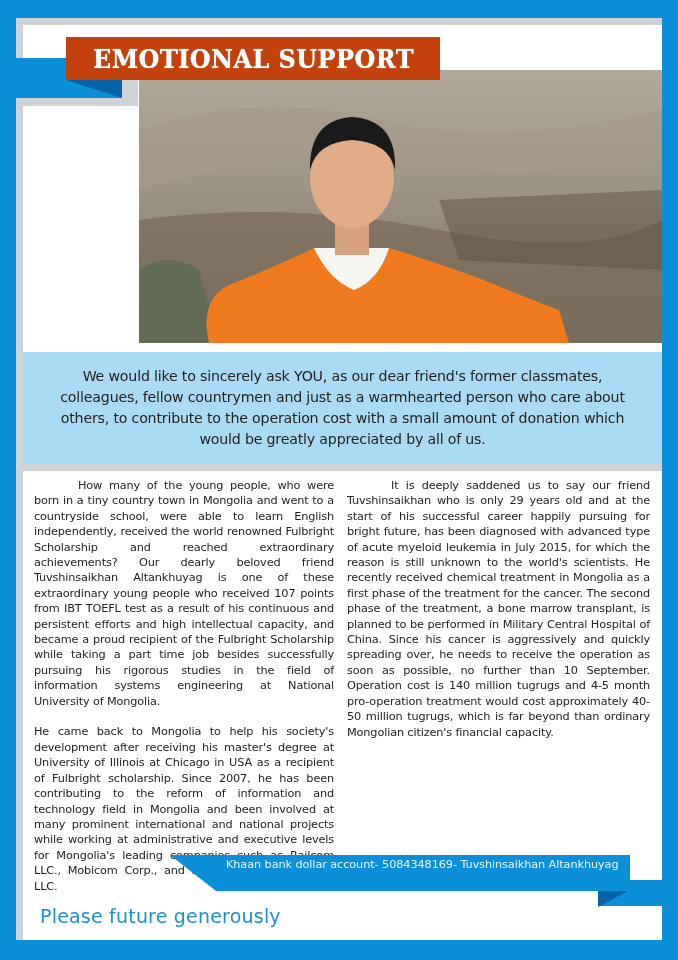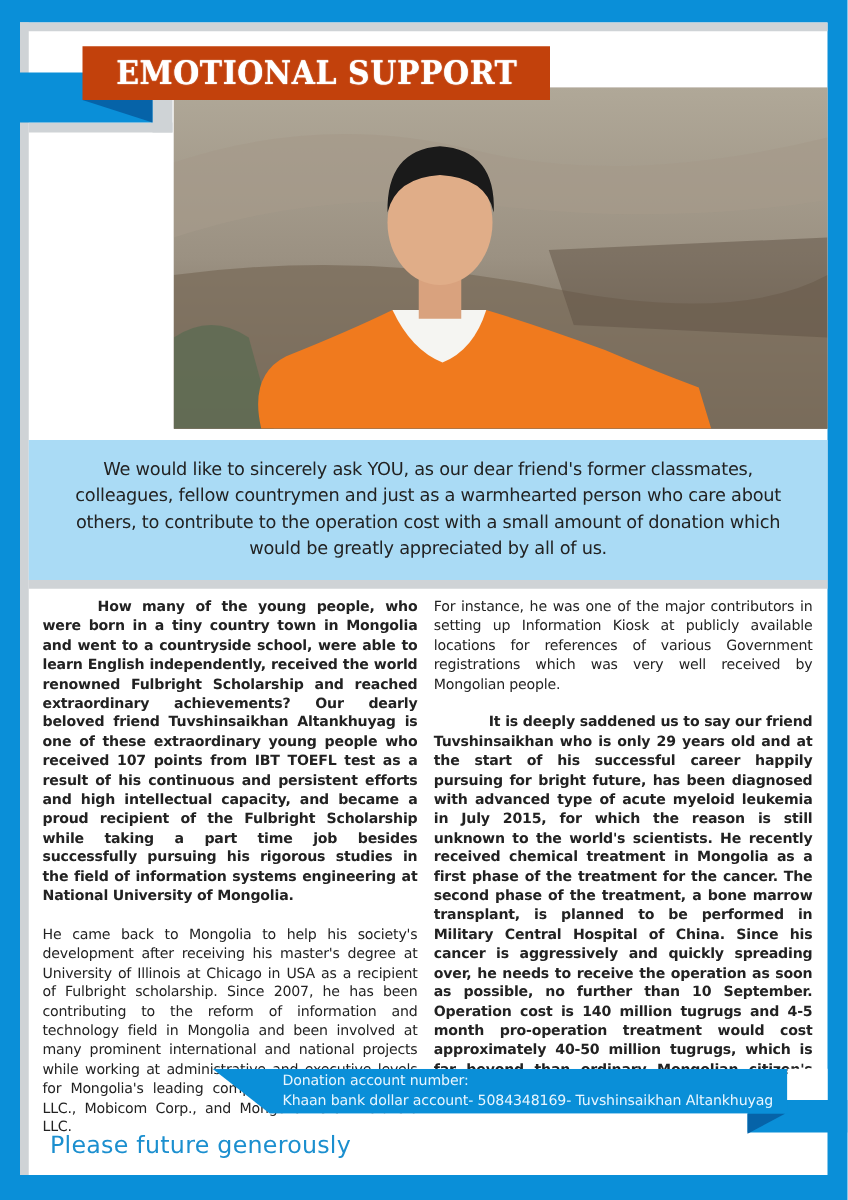--- a/index.html
+++ b/index.html
@@ -102,21 +102,21 @@
       top: 478px;
       font-size: 11.3px;
       line-height: 15.4px;
       color: #222;
       text-align: justify;
       letter-spacing: -0.15px;
     }
     .col-left { left: 34px; width: 300px; }
     .col-right { left: 347px; width: 303px; }
     .col p { margin-bottom: 15.4px; }
-    .col p.indent { text-indent: 44px; font-weight: bold; }
+    .col p.indent { text-indent: 44px; }
     
     .donation {
       position: absolute;
       left: 170px; top: 855px;
       width: 460px; height: 36px;
       background: #0a8fd8;
       clip-path: polygon(0 0, 100% 0, 100% 100%, 10% 100%);
       z-index: 2;
     }
     .donation-text {
@@ -197,26 +197,24 @@
   <p>We would like to sincerely ask YOU, as our dear friend's former classmates, colleagues, fellow countrymen and just as a warmhearted person who care about others, to contribute to the operation cost with a small amount of donation which would be greatly appreciated by all of us.</p>
 </div>
 <div class="appeal-shadow"></div>
 
 <div class="col col-left">
   <p class="indent">How many of the young people, who were born in a tiny country town in Mongolia and went to a countryside school, were able to learn English independently, received the world renowned Fulbright Scholarship and reached extraordinary achievements? Our dearly beloved friend Tuvshinsaikhan Altankhuyag is one of these extraordinary young people who received 107 points from IBT TOEFL test as a result of his continuous and persistent efforts and high intellectual capacity, and became a proud recipient of the Fulbright Scholarship while taking a part time job besides successfully pursuing his rigorous studies in the field of information systems engineering at National University of Mongolia.</p>
   <p>He came back to Mongolia to help his society's development after receiving his master's degree at University of Illinois at Chicago in USA as a recipient of Fulbright scholarship. Since 2007, he has been contributing to the reform of information and technology field in Mongolia and been involved at many prominent international and national projects while working at administrative and executive levels for Mongolia's leading companies such as Railcom LLC., Mobicom Corp., and Mongolian Star Melchers LLC.</p>
 </div>
 
 <div class="col col-right">
-  <p>For instance, he was one of the major contributors in setting up Information Kiosk at publicly available locations for references of various Government registrations which was very well received by Mongolian people.</p>
   <p class="indent">It is deeply saddened us to say our friend Tuvshinsaikhan who is only 29 years old and at the start of his successful career happily pursuing for bright future, has been diagnosed with advanced type of acute myeloid leukemia in July 2015, for which the reason is still unknown to the world's scientists. He recently received chemical treatment in Mongolia as a first phase of the treatment for the cancer. The second phase of the treatment, a bone marrow transplant, is planned to be performed in Military Central Hospital of China. Since his cancer is aggressively and quickly spreading over, he needs to receive the operation as soon as possible, no further than 10 September. Operation cost is 140 million tugrugs and 4-5 month pro-operation treatment would cost approximately 40-50 million tugrugs, which is far beyond than ordinary Mongolian citizen's financial capacity.</p>
 </div>
 
 <div class="right-tab-white"></div>
 <div class="right-tab"></div>
 <div class="donation"></div>
 <div class="right-tab-fold"></div>
 <div class="donation-text">
-  <div>Donation account number:</div>
   <div>Khaan bank dollar account- 5084348169- Tuvshinsaikhan Altankhuyag</div>
 </div>
 
 <div class="closing">Please future generously</div>
 
 </body></html>

